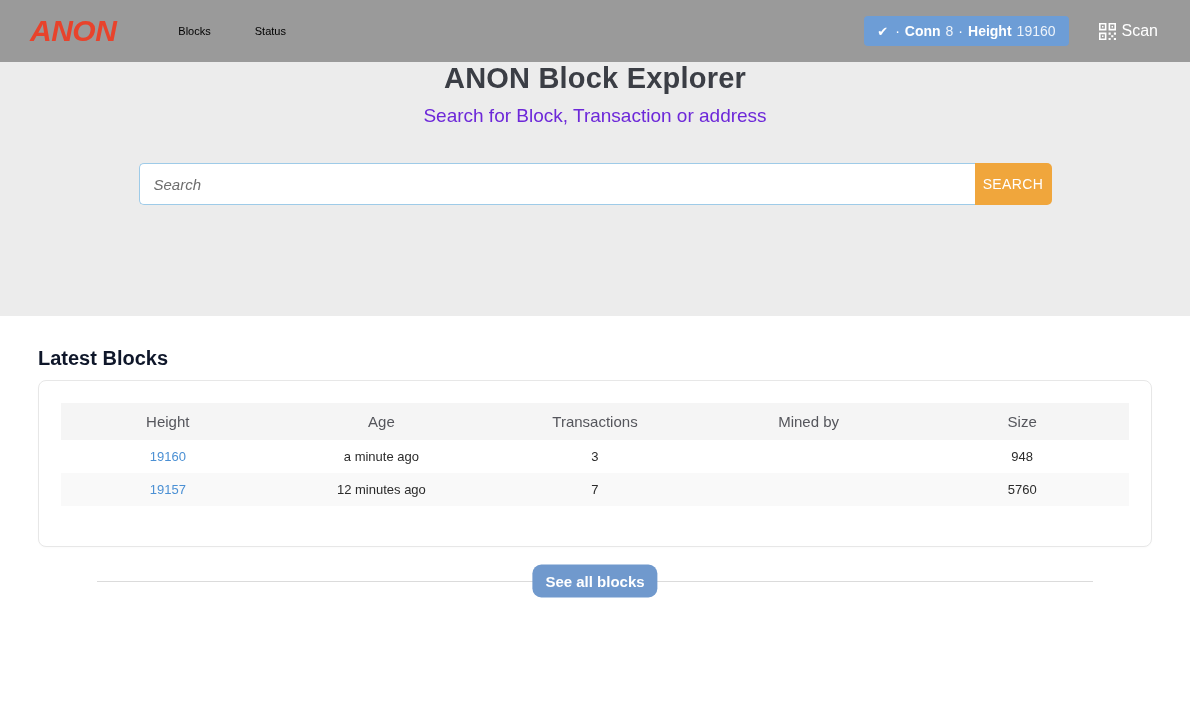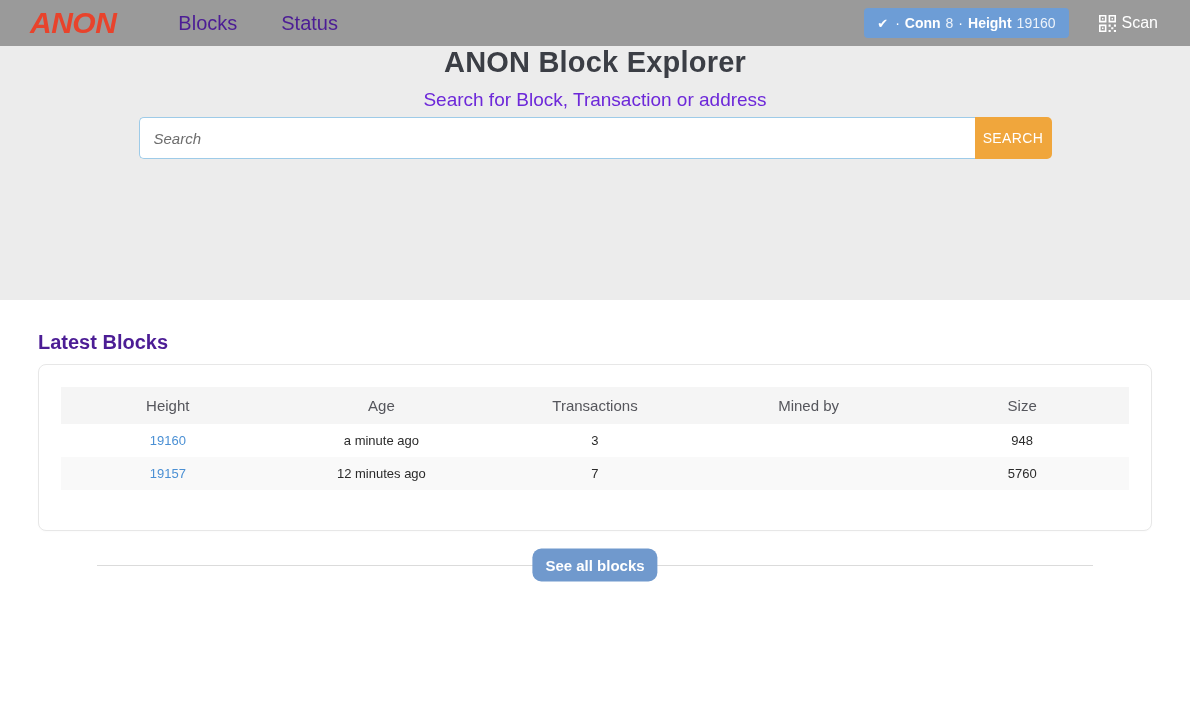--- a/index.html
+++ b/index.html
@@ -5,43 +5,43 @@
   * { margin: 0; padding: 0; box-sizing: border-box; }
   html, body { width: 1190px; height: 703px; overflow: hidden; }
   body {
     font-family: "Liberation Sans", sans-serif;
     background: #ffffff;
     color: #333;
   }
 
   
   .navbar {
-    height: 46px;
+    height: 62px;
     background: var(--navbar_bg, #9A9A9A);
     display: flex;
     align-items: center;
     padding: 0 32px 0 30px;
   }
   .logo {
     font-size: 30px;
     font-weight: bold;
     font-style: italic;
     color: var(--logo_red, #E8432C);
     letter-spacing: -0.5px;
     text-decoration: none;
     cursor: pointer;
   }
   .nav-links {
     display: flex;
     gap: 44px;
     margin-left: 62px;
   }
   .nav-link {
-    color: #4c1d95;
-    font-size: 20px;
+    color: #000000;
+    font-size: 11px;
     text-decoration: none;
     cursor: pointer;
   }
   .nav-right {
     margin-left: auto;
     display: flex;
     align-items: center;
     gap: 30px;
   }
   .status-badge {
@@ -83,21 +83,21 @@
     letter-spacing: 0.2px;
   }
   .hero-subtitle {
     font-size: 19px;
     color: #6d28d9;
     margin-top: 10px;
     font-weight: normal;
   }
   .search-row {
     width: 913px;
-    margin: 6px auto 0 auto;
+    margin: 36px auto 0 auto;
     display: flex;
     height: 32px;
   }
   .search-input {
     flex: 1;
     height: 42px;
     border: 1px solid var(--search_border, #9ECBE8);
     border-right: none;
     border-radius: 5px 0 0 5px;
     padding: 0 14px;
@@ -120,21 +120,21 @@
     letter-spacing: 0.4px;
     cursor: pointer;
   }
 
   
   .content { padding: 0 38px; }
   .section-heading {
     margin-top: 31px;
     font-size: 20px;
     font-weight: bold;
-    color: #4c1d95;
+    color: #0f172a;
   }
   .card {
     margin-top: 10px;
     background: #ffffff;
     border: 1px solid #E7E7E7;
     border-radius: 8px;
     padding: 22px 22px 40px 22px;
     box-shadow: 0 1px 2px rgba(0,0,0,0.02);
   }
   table.blocks {

